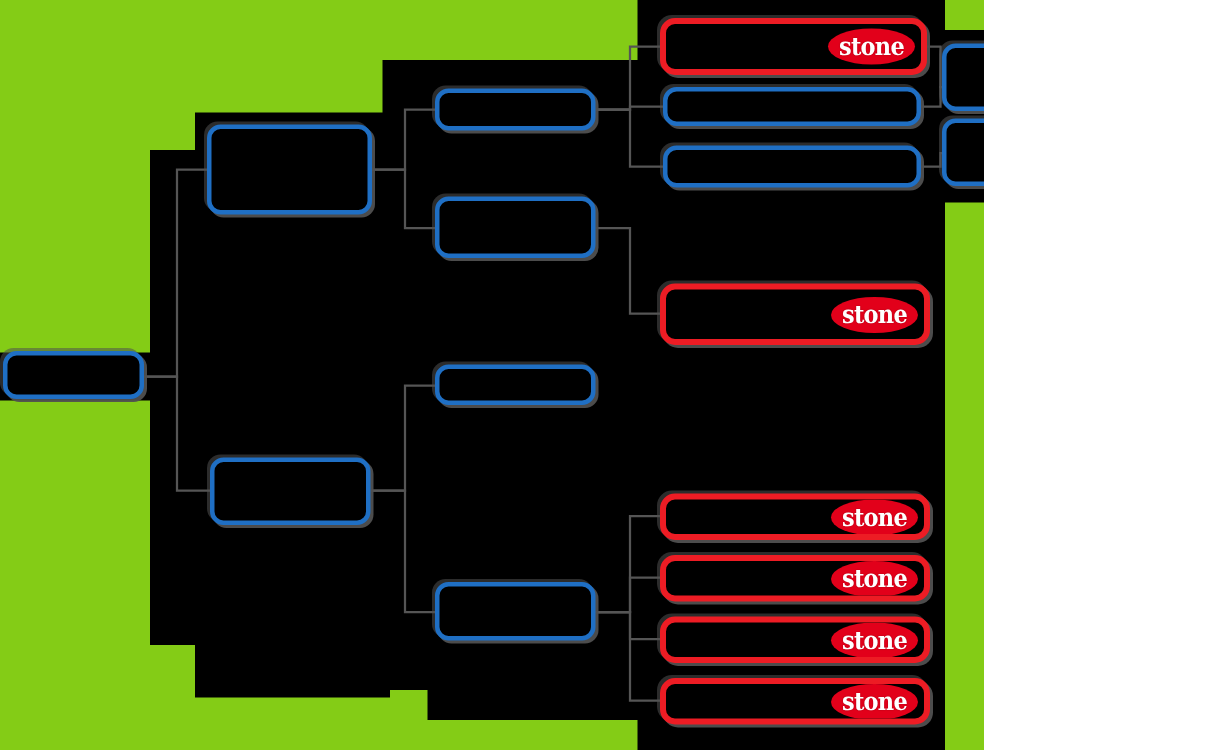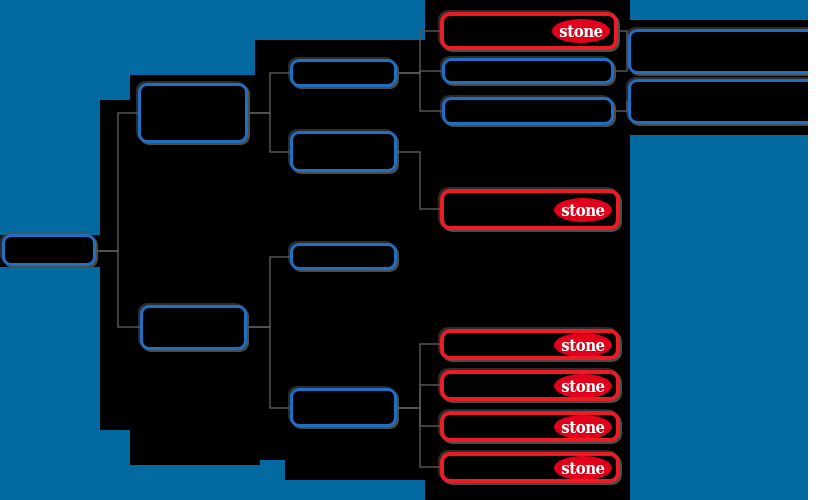--- a/index.html
+++ b/index.html
@@ -3,23 +3,23 @@
 <meta charset="utf-8">
 <title>Redacted Mind Map Diagram</title>
 <style>
   html, body {
     margin: 0;
     padding: 0;
     background: #ffffff;
   }
   #canvas {
     position: relative;
-    width: 808px;
+    width: 656px;
     height: 500px;
-    background: #0369a1;
+    background: #84cc16;
     overflow: hidden;
     font-family: "Liberation Sans", sans-serif;
   }
 
   
   .blackout {
     position: absolute;
     background: #000000;
   }
 

